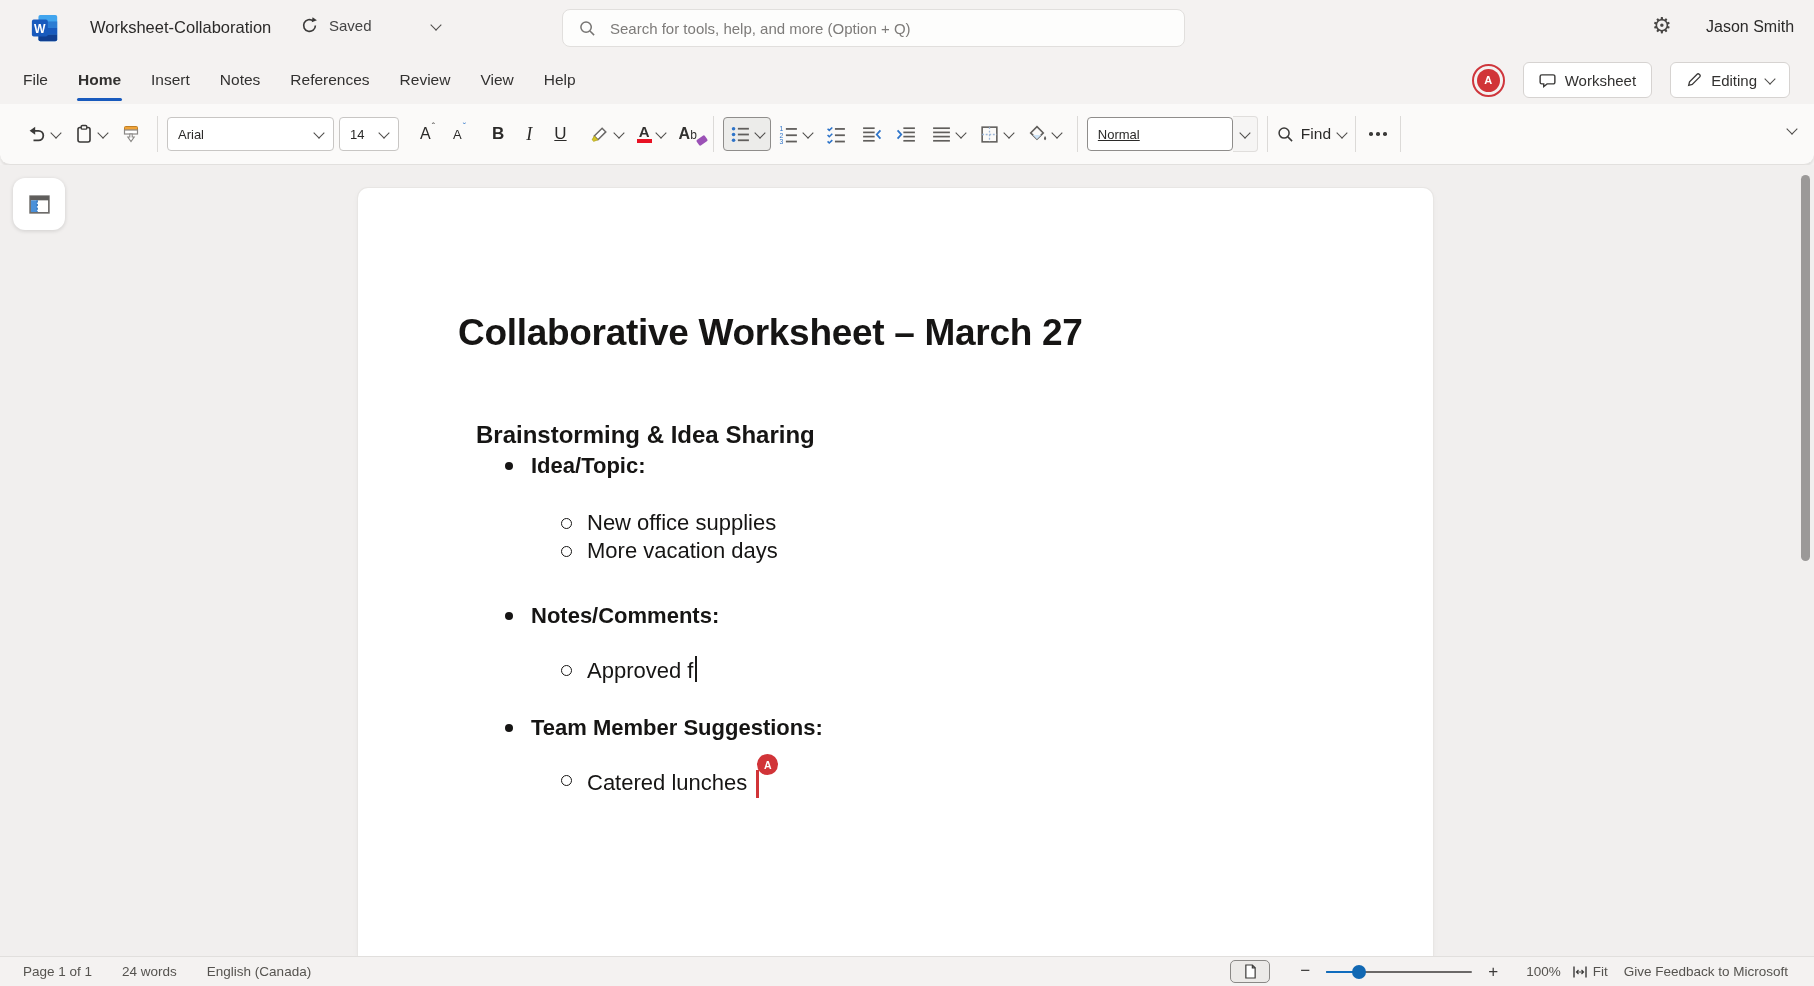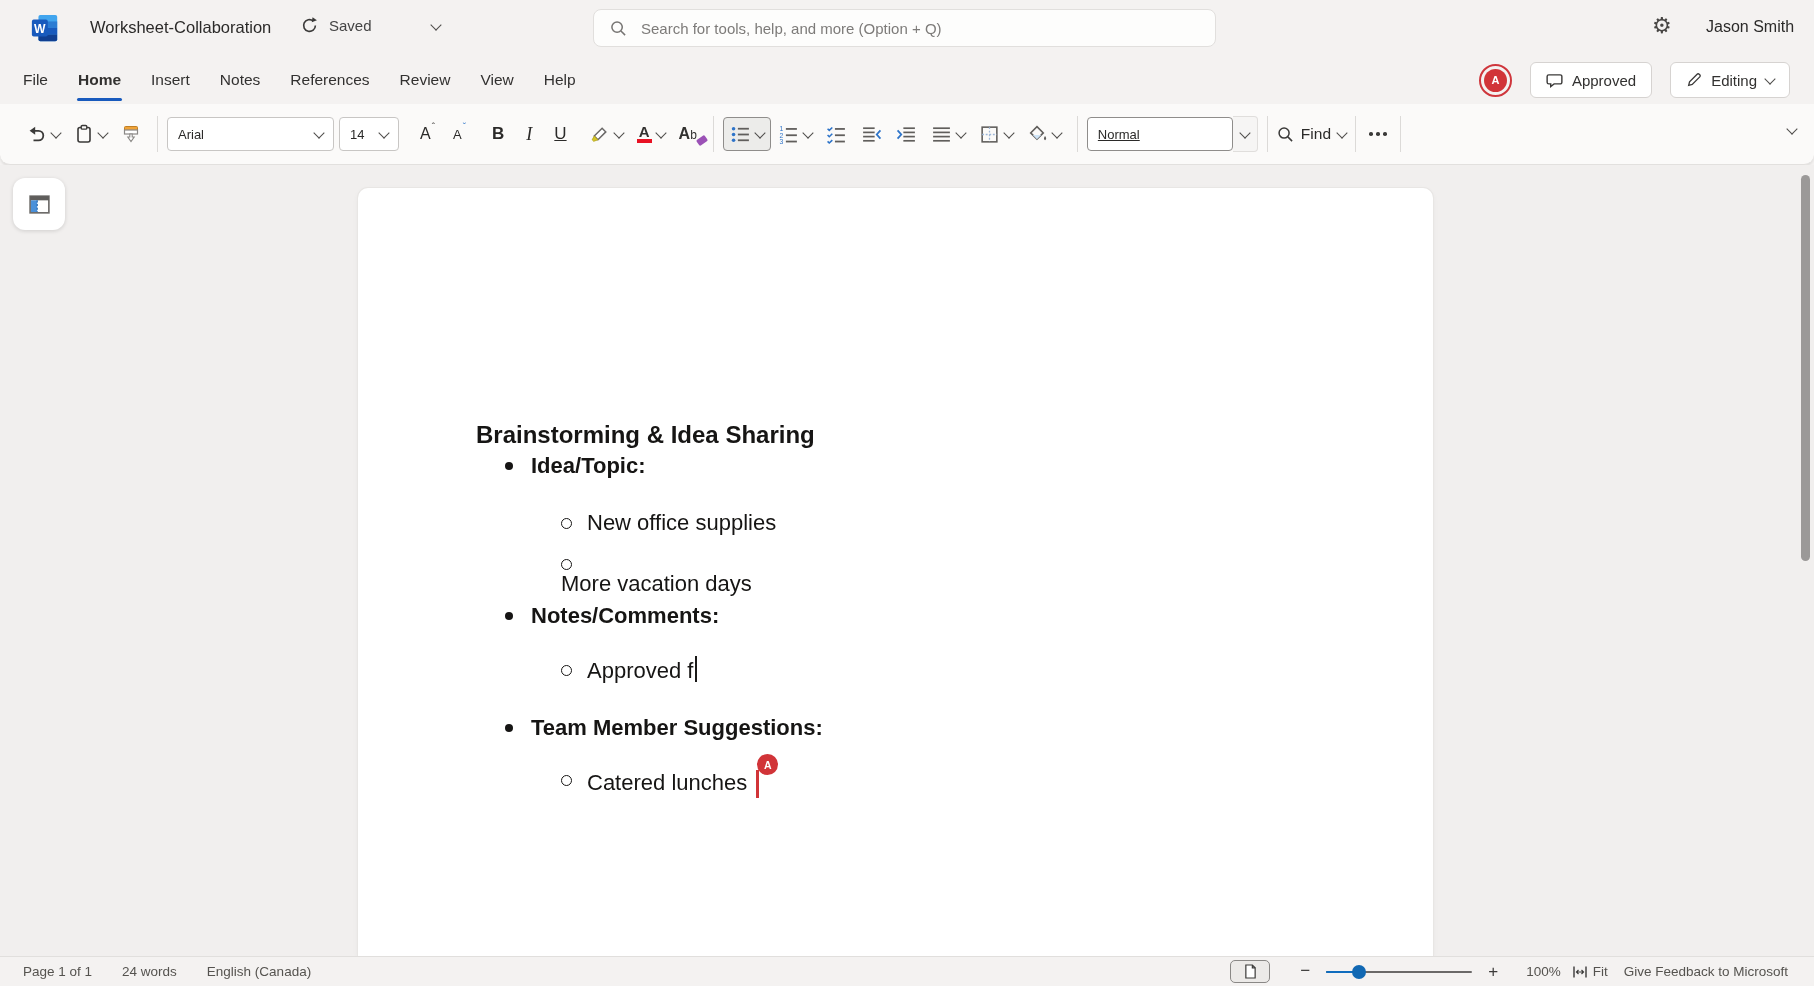--- a/index.html
+++ b/index.html
@@ -8,21 +8,21 @@
 
   
   .topbar{position:absolute;top:0;left:0;right:0;height:56px;background:#f4f2f1;}
   .word-logo{position:absolute;left:30px;top:13px;width:30px;height:30px;}
   .doc-title{position:absolute;left:90px;top:18px;font-size:16.5px;color:#2b2a29;}
   .sync-wrap{position:absolute;left:300px;top:16px;display:flex;align-items:center;gap:10px;}
   .saved-label{font-size:15px;color:#444;}
   .tb-chev{position:absolute;left:432px;top:24px;}
   .chev{width:7px;height:7px;border-right:1.6px solid #4e4c4a;border-bottom:1.6px solid #4e4c4a;
         transform:rotate(45deg);display:inline-block;flex:0 0 auto;margin-top:-3px;}
-  .searchbox{position:absolute;left:593px;top:9px;width:623px;height:38px;box-sizing:border-box;
+  .searchbox{position:absolute;left:562px;top:9px;width:623px;height:38px;box-sizing:border-box;
         background:#fdfdfc;border:1px solid #e1dfdd;border-radius:8px;display:flex;align-items:center;
         gap:12px;padding:0 16px;}
   .searchbox input{border:none;outline:none;background:transparent;flex:1;font-size:15px;
         font-family:"Liberation Sans",sans-serif;color:#333;}
   .searchbox input::placeholder{color:#7d7b79;}
   .gear{position:absolute;left:1652px;top:15px;font-size:22px;line-height:22px;color:#484644;}
   .user-name{position:absolute;left:1706px;top:18px;font-size:16px;color:#2b2a29;}
 
   
   .menubar{position:absolute;top:56px;left:0;right:0;height:48px;}
@@ -81,21 +81,21 @@
   .line{position:absolute;display:flex;align-items:flex-start;color:#161514;font-size:22px;
         line-height:28px;white-space:nowrap;}
   .l-title{left:100px;top:122px;font-size:37px;line-height:46px;font-weight:700;letter-spacing:-.3px;}
   .l-heading{left:118px;top:232px;font-size:24px;font-weight:700;line-height:30px;}
   .b-line{font-weight:700;}
   .dot{width:8px;height:8px;border-radius:50%;background:#161514;margin:10px 18px 0 0;flex:0 0 auto;}
   .circ{width:11px;height:11px;border-radius:50%;border:1.7px solid #161514;box-sizing:border-box;
         margin:9px 15px 0 0;flex:0 0 auto;}
   .l-b1{left:147px;top:264px;}
   .l-sub1a{left:203px;top:321px;justify-content:space-between;}
-  .l-sub1b{left:203px;top:362px;flex-direction:column;}
+  .l-sub1b{left:203px;top:349px;}
   .l-b2{left:147px;top:414px;}
   .l-sub2a{left:203px;top:468px;}
   .l-b3{left:147px;top:526px;}
   .l-sub3a{left:203px;top:578px;}
   .caret{display:inline-block;width:2px;height:26px;background:#1a1918;margin-left:2px;
         vertical-align:-4px;}
   .collab-cursor{position:relative;display:inline-block;width:24px;height:30px;margin-left:9px;
         vertical-align:-6px;}
   .collab-cursor .pole{position:absolute;left:0;top:4px;width:2.5px;height:28px;background:#d13438;}
   .collab-cursor .badge{position:absolute;left:1px;top:-12px;width:21px;height:21px;border-radius:50%;
@@ -166,21 +166,21 @@
       <div class="tab">Help</div>
     </div>
     <div class="menubar-right">
       <div class="avatar-ring">
         <div class="avatar">A</div>
       </div>
       <div class="mbtn">
         <svg width="17" height="17" viewBox="0 0 18 18">
           <path d="M3 3h12a1.8 1.8 0 0 1 1.8 1.8v6A1.8 1.8 0 0 1 15 12.6H8.6L5 15.4v-2.8H3A1.8 1.8 0 0 1 1.2 10.8v-6A1.8 1.8 0 0 1 3 3z" fill="none" stroke="#3b3a39" stroke-width="1.5"></path>
         </svg>
-        <span>Approved</span>
+        <span>Worksheet</span>
       </div>
       <div class="mbtn">
         <svg width="16" height="16" viewBox="0 0 18 18">
           <path d="M3 15l1-4 8.5-8.5a1.6 1.6 0 0 1 2.3 0l.7.7a1.6 1.6 0 0 1 0 2.3L7 14z" fill="none" stroke="#3b3a39" stroke-width="1.5"></path>
         </svg>
         <span>Editing</span>
         <span class="chev"></span>
       </div>
     </div>
   </div>
@@ -388,20 +388,23 @@
       <svg width="25" height="25" viewBox="0 0 24 24">
         <rect x="3" y="4" width="18" height="16" fill="#fff" stroke="#6e6c6a" stroke-width="1.6"></rect>
         <rect x="3" y="4" width="18" height="4" fill="#5f5d5b"></rect>
         <rect x="3.8" y="8" width="6" height="11.2" fill="#4a90d9"></rect>
         <line x1="9.8" y1="8" x2="9.8" y2="19.2" stroke="#2b6cb3" stroke-width="1.2" stroke-dasharray="2 1.5"></line>
       </svg>
     </div>
 
     <div class="page">
 
+      <div class="line l-title">
+        <span>Collaborative Worksheet – March 27</span>
+      </div>
 
       <div class="line l-heading">
         <span>Brainstorming &amp; Idea Sharing</span>
       </div>
 
       <div class="line l-b1 b-line">
         <span class="dot"></span>
         <span>Idea/Topic:</span>
       </div>
       <div class="line l-sub1a">

